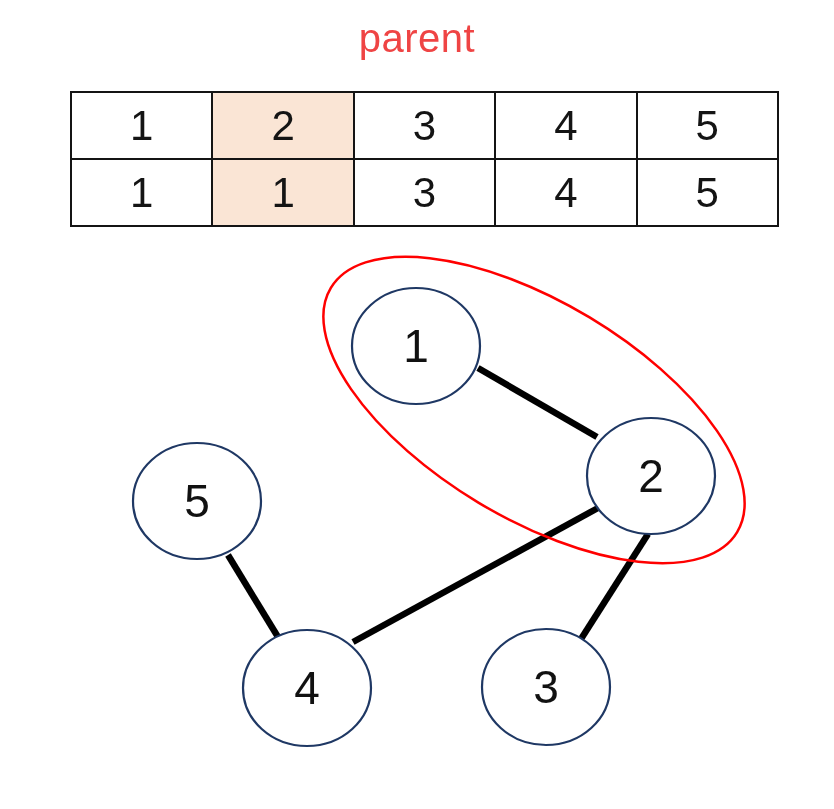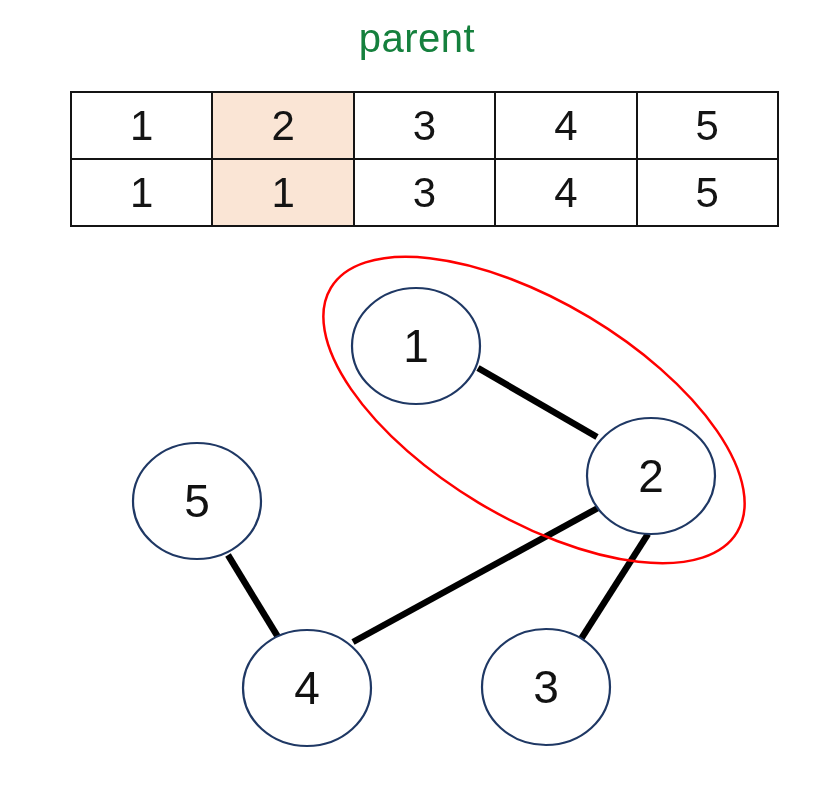--- a/index.html
+++ b/index.html
@@ -15,21 +15,21 @@
     font-family: "Liberation Sans", sans-serif;
   }
   .diagram-title {
     position: absolute;
     top: 16px;
     left: 0;
     width: 834px;
     text-align: center;
     font-size: 40px;
     line-height: 1.1;
-    color: #15803d;
+    color: #ef4444;
     letter-spacing: 0.5px;
   }
   table.parent-table {
     position: absolute;
     left: 70px;
     top: 91px;
     width: 709px;
     height: 130px;
     border-collapse: collapse;
     table-layout: fixed;

